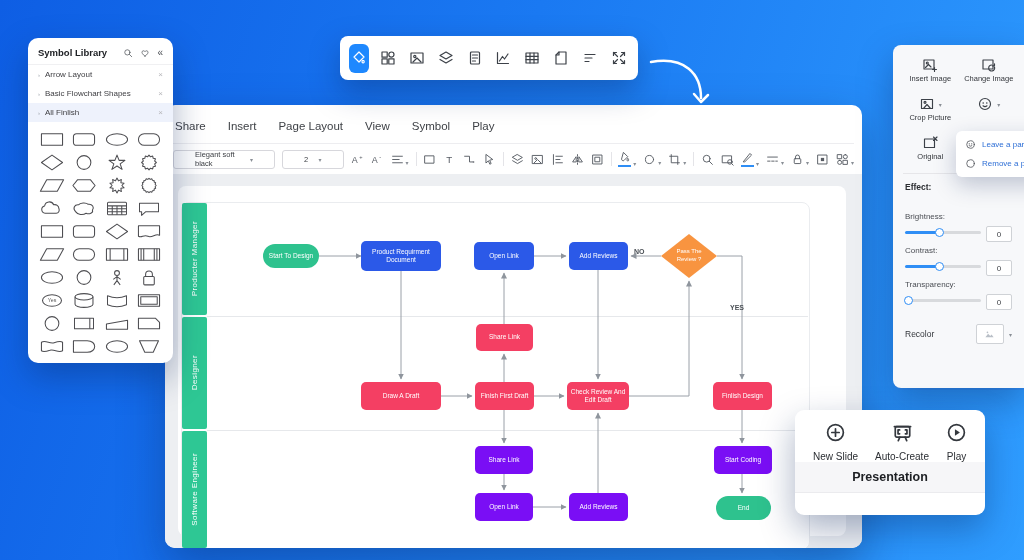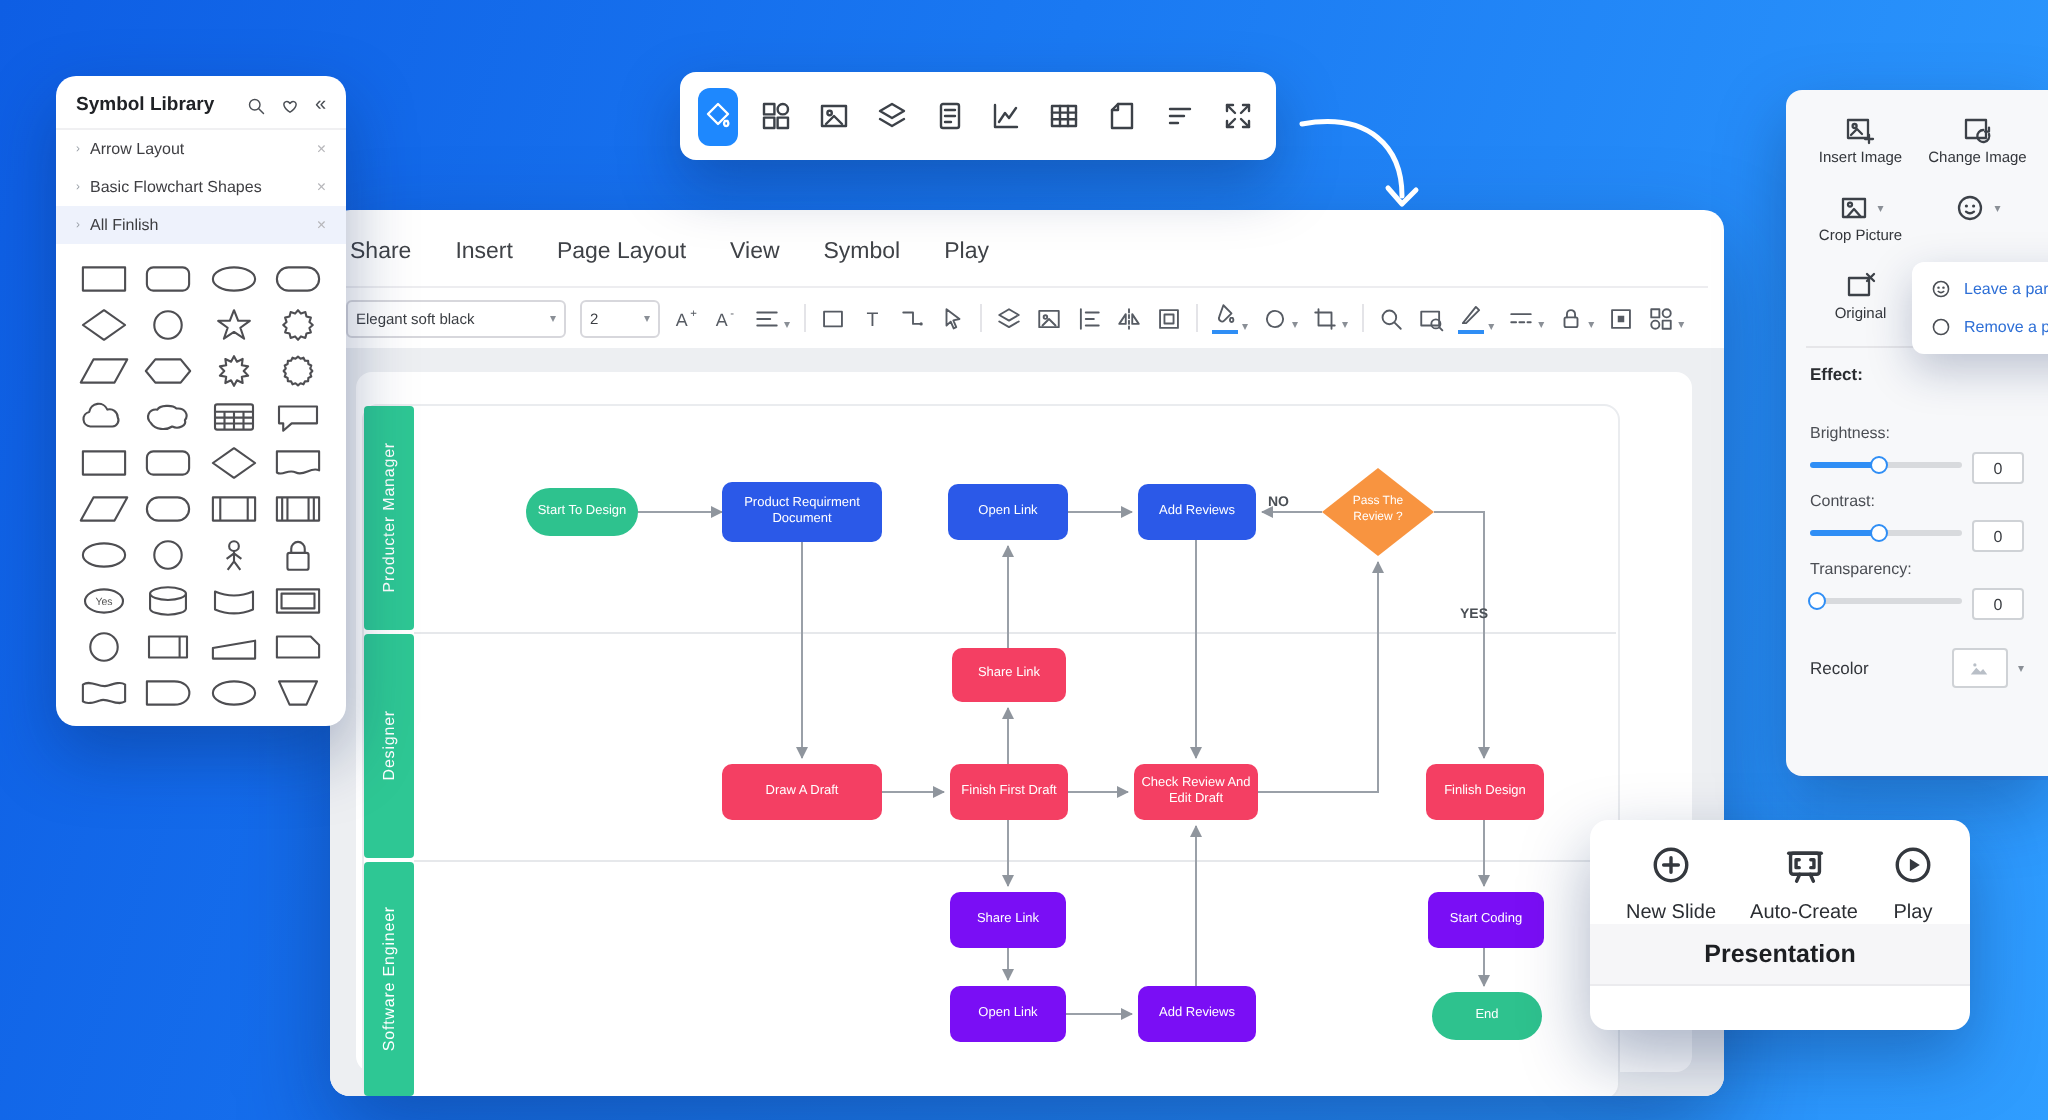--- a/index.html
+++ b/index.html
@@ -11,21 +11,21 @@
   svg.ic{fill:none;stroke:currentColor;stroke-width:1.15;stroke-linecap:round;stroke-linejoin:round;display:block}
   
   #main-window{position:absolute;left:165px;top:105px;width:697px;height:443px;background:#fff;
     border-radius:10px;box-shadow:0 18px 45px rgba(8,35,90,.38);}
   #menubar{position:absolute;left:10px;top:10px;right:0;height:22px;display:flex;gap:22px;align-items:center;
     font-size:11.5px;color:#3f4247;}
   .menu-item{cursor:default}
   #wtoolbar{position:absolute;left:8px;top:38px;right:8px;height:30px;display:flex;align-items:center;gap:7px;
     border-top:1px solid #ededf0;border-bottom:1px solid #ededf0;color:#565b63;}
   .select-box{display:flex;align-items:center;justify-content:space-between;border:1px solid #d7d7dc;border-radius:3px;
-    height:17px;padding:0 4px;font-size:7.5px;color:#3b3e43;background:#fff;}
+    height:17px;padding:0 21px;font-size:7.5px;color:#3b3e43;background:#fff;}
   .caret{font-size:6px;color:#8a8f96;margin-left:2px}
   .titem{display:flex;align-items:flex-end}
   .tul{border-bottom:2px solid #2f8ef5;padding-bottom:1px}
   .tsep{width:1px;height:14px;background:#e4e4e8}
   
   #canvas{position:absolute;left:0;right:0;top:69px;bottom:0;background:#edeff2;border-radius:0 0 10px 10px;overflow:hidden;}
   #page{position:absolute;left:13px;top:12px;width:668px;height:350px;background:#fff;border-radius:8px;}
   #diagram{position:absolute;left:16px;top:28px;width:627px;height:346px;border:1px solid #eaecef;border-radius:8px;background:#fff;}
   .lane-h{position:absolute;left:0;width:25px;background:#2ec794;border-radius:2px;display:flex;align-items:center;justify-content:center;}
   .lane-label{writing-mode:vertical-rl;transform:rotate(180deg);color:#fff;font-size:8px;letter-spacing:.4px;white-space:nowrap;}

